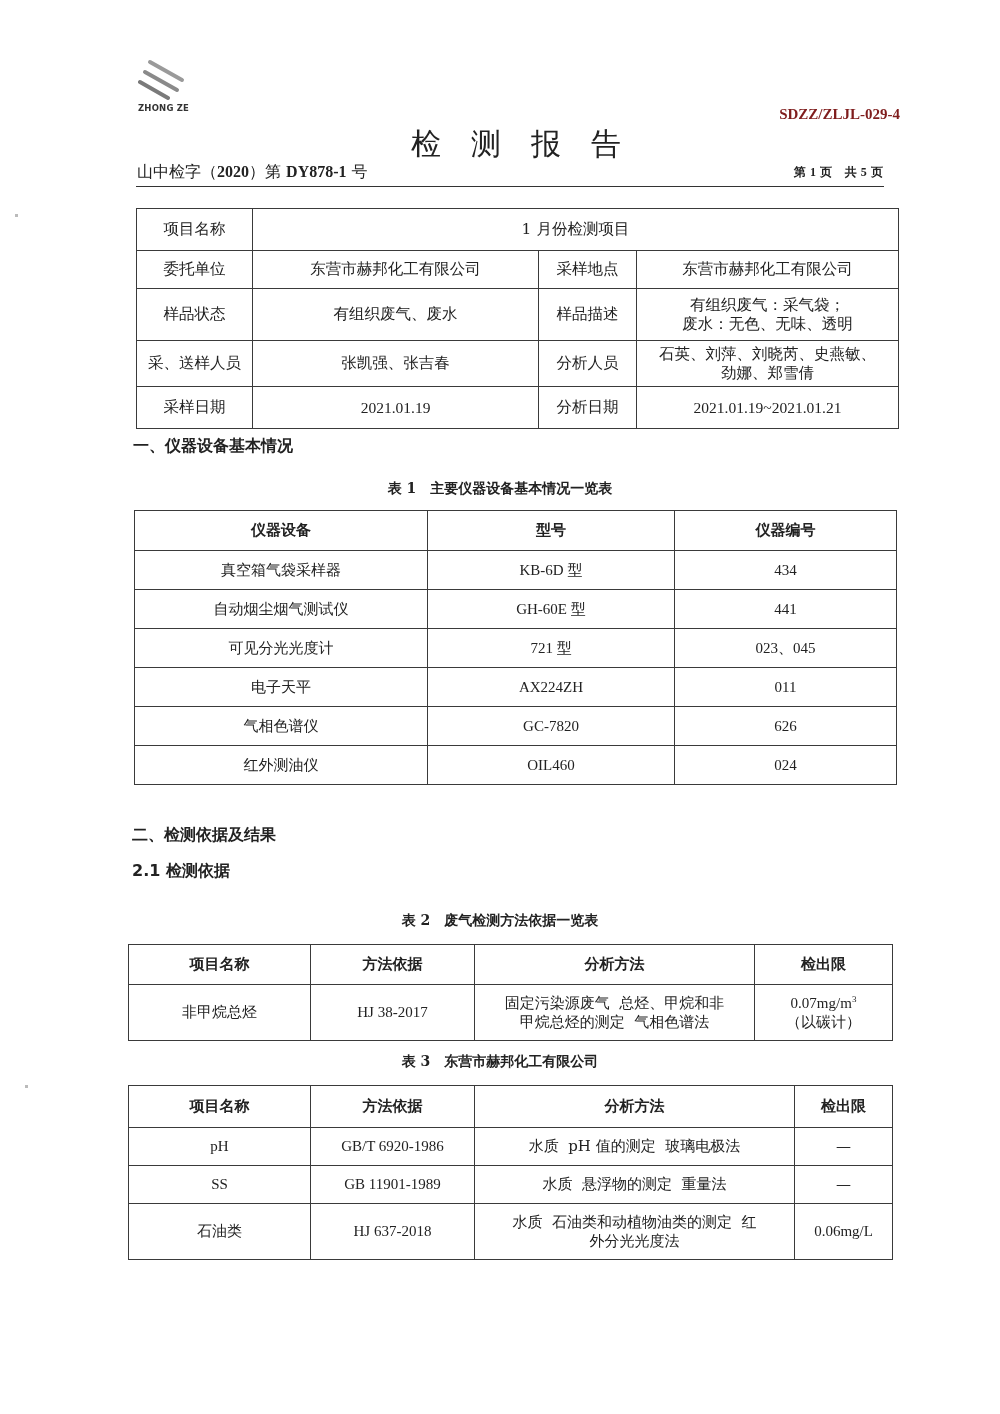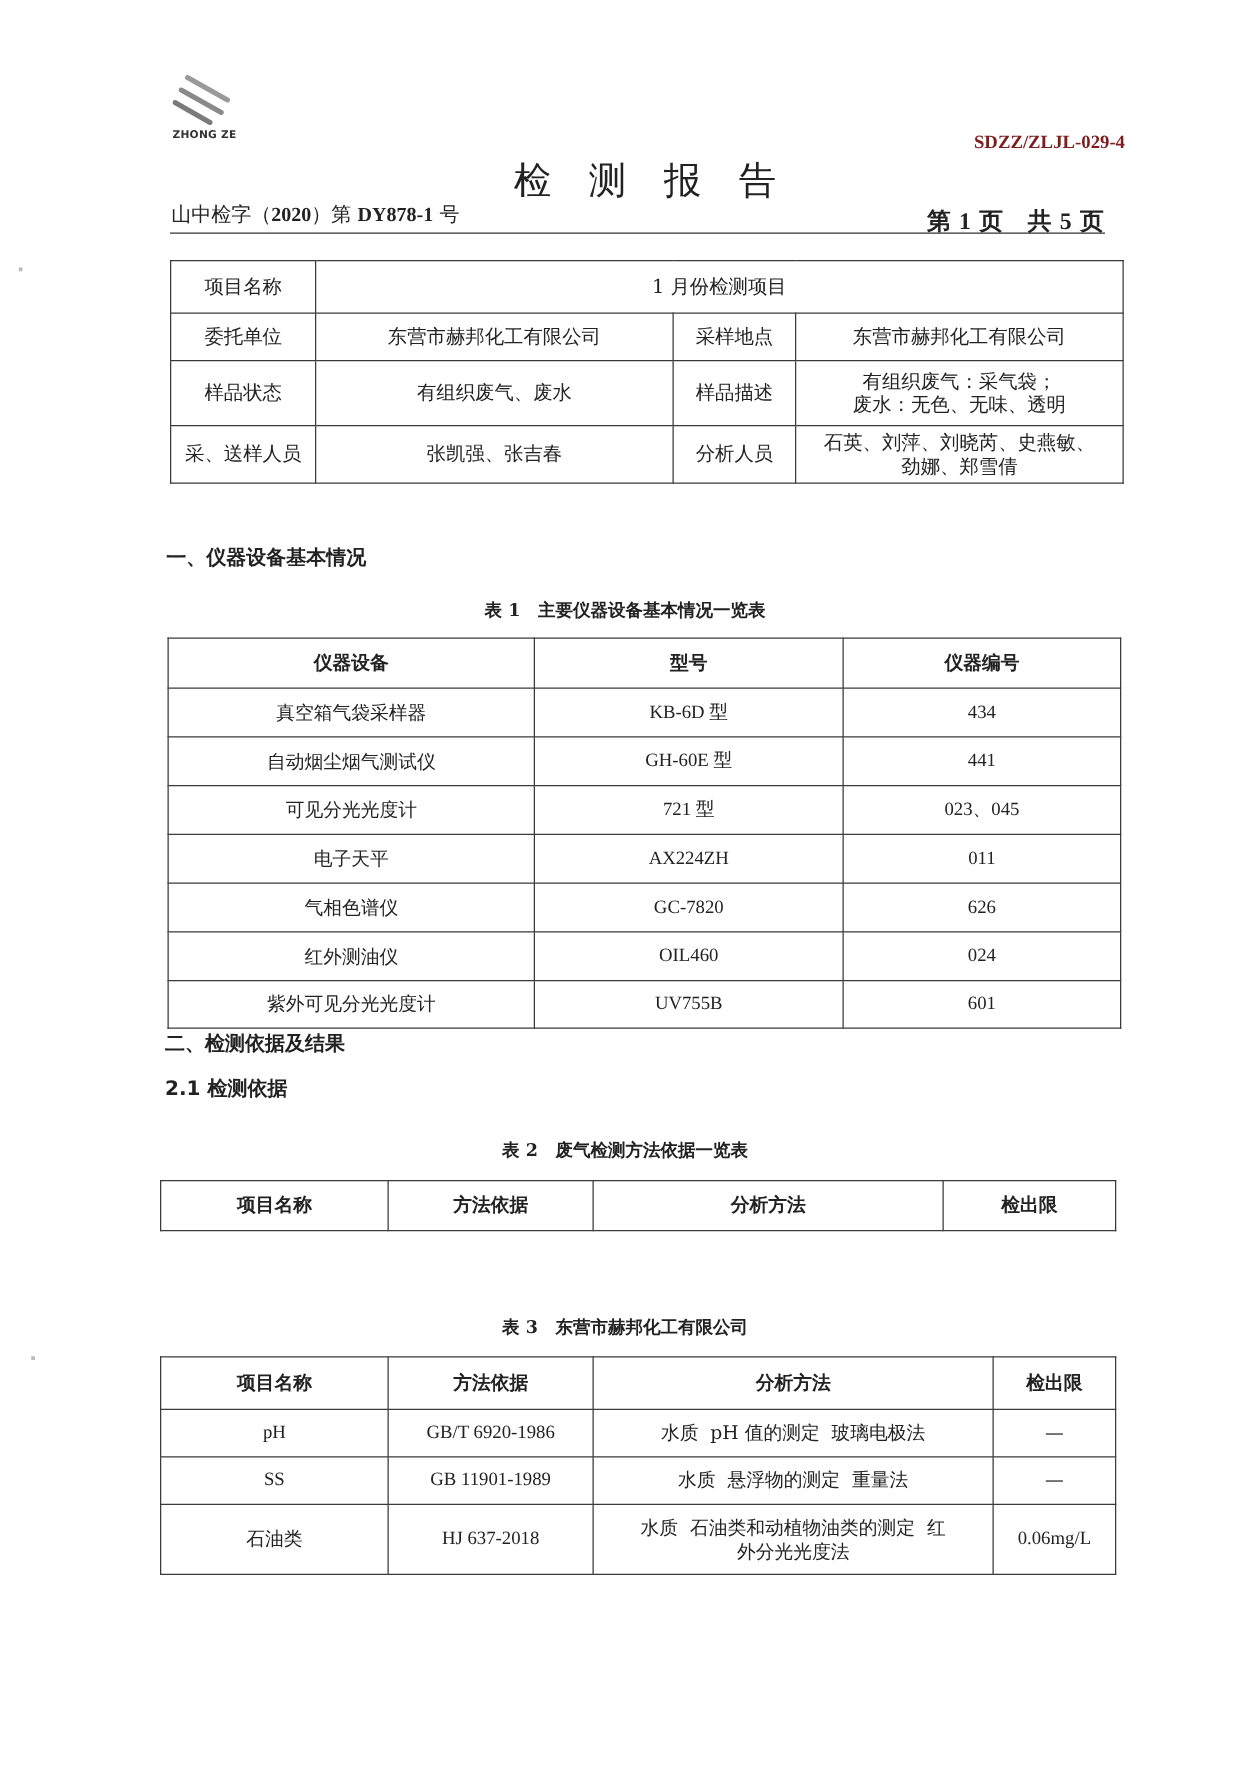--- a/index.html
+++ b/index.html
@@ -27,21 +27,21 @@
     .report-title {
       left: 16px; width: 1000px; top: 124px; text-align: center;
       font-size: 30px; letter-spacing: 30px; font-weight: normal; color: #222;
       text-indent: 30px;
     }
     .report-no {
       left: 137px; top: 162px; font-size: 16px; color: #222;
     }
     .report-no b, .page-info b { font-family: "Liberation Serif", serif; font-weight: bold; }
     .page-info {
-      right: 117px; top: 164px; font-size: 19px; color: #222; font-weight: bold;
+      right: 117px; top: 164px; font-size: 12px; color: #222; font-weight: bold;
     }
     .header-rule {
       left: 136px; top: 186px; width: 748px; height: 0;
       border-top: 1.5px solid #333;
     }
 
     table { border-collapse: collapse; position: absolute; table-layout: fixed; }
     td, th {
       border: 1.2px solid #3a3a3a;
       text-align: center; vertical-align: middle;
@@ -120,20 +120,26 @@
   </tr>
   <tr style="height:46px">
     <td>采、送样人员</td>
     <td>张凯强、张吉春</td>
     <td>分析人员</td>
     <td>
       <div>石英、刘萍、刘晓芮、史燕敏、</div>
       <div>劲娜、郑雪倩</div>
     </td>
   </tr>
+  <tr style="height:42px">
+    <td>采样日期</td>
+    <td class="latin">2021.01.19</td>
+    <td>分析日期</td>
+    <td class="latin">2021.01.19~2021.01.21</td>
+  </tr>
 </tbody>
   </table>
 
 <div class="abs section-heading" style="left:133px; top:436px;">一、仪器设备基本情况</div>
 <div class="abs table-caption" style="left:0; width:1000px; top:480px;">
   <span class="cap-no">表 1</span><span>主要仪器设备基本情况一览表</span>
 </div>
 
 <table style="left:134px; top:510px; width:762px;">
   <colgroup>
@@ -169,25 +175,20 @@
   </tr>
   <tr style="height:39px">
     <td>气相色谱仪</td>
     <td class="latin">GC-7820</td>
     <td class="latin">626</td>
   </tr>
   <tr style="height:39px">
     <td>红外测油仪</td>
     <td class="latin">OIL460</td>
     <td class="latin">024</td>
-  </tr>
-  <tr style="height:38px">
-    <td>紫外可见分光光度计</td>
-    <td class="latin">UV755B</td>
-    <td class="latin">601</td>
   </tr>
 </tbody>
   </table>
 
 <div class="abs section-heading" style="left:132px; top:825px;">二、检测依据及结果</div>
 <div class="abs section-heading" style="left:132px; top:861px;">2.1 检测依据</div>
 
 <div class="abs table-caption" style="left:0; width:1000px; top:912px;">
   <span class="cap-no">表 2</span><span>废气检测方法依据一览表</span>
 </div>
@@ -199,20 +200,32 @@
       <col style="width:280px">
       <col style="width:138px">
   </colgroup>
   <tbody>
       <tr style="height:40px">
     <td class="th-bold">项目名称</td>
     <td class="th-bold">方法依据</td>
     <td class="th-bold">分析方法</td>
     <td class="th-bold">检出限</td>
   </tr>
+  <tr style="height:56px">
+    <td>非甲烷总烃</td>
+    <td class="latin">HJ 38-2017</td>
+    <td>
+      <div style="white-space:pre">固定污染源废气  总烃、甲烷和非</div>
+      <div style="white-space:pre">甲烷总烃的测定  气相色谱法</div>
+    </td>
+    <td>
+      <div class="latin"><span>0.07mg/m</span><sup>3</sup></div>
+      <div>（以碳计）</div>
+    </td>
+  </tr>
 </tbody>
   </table>
 
 <div class="abs table-caption" style="left:0; width:1000px; top:1053px;">
   <span class="cap-no">表 3</span><span>东营市赫邦化工有限公司</span>
 </div>
 
 <table style="left:128px; top:1085px; width:764px;">
   <colgroup>
     <col style="width:182px">

